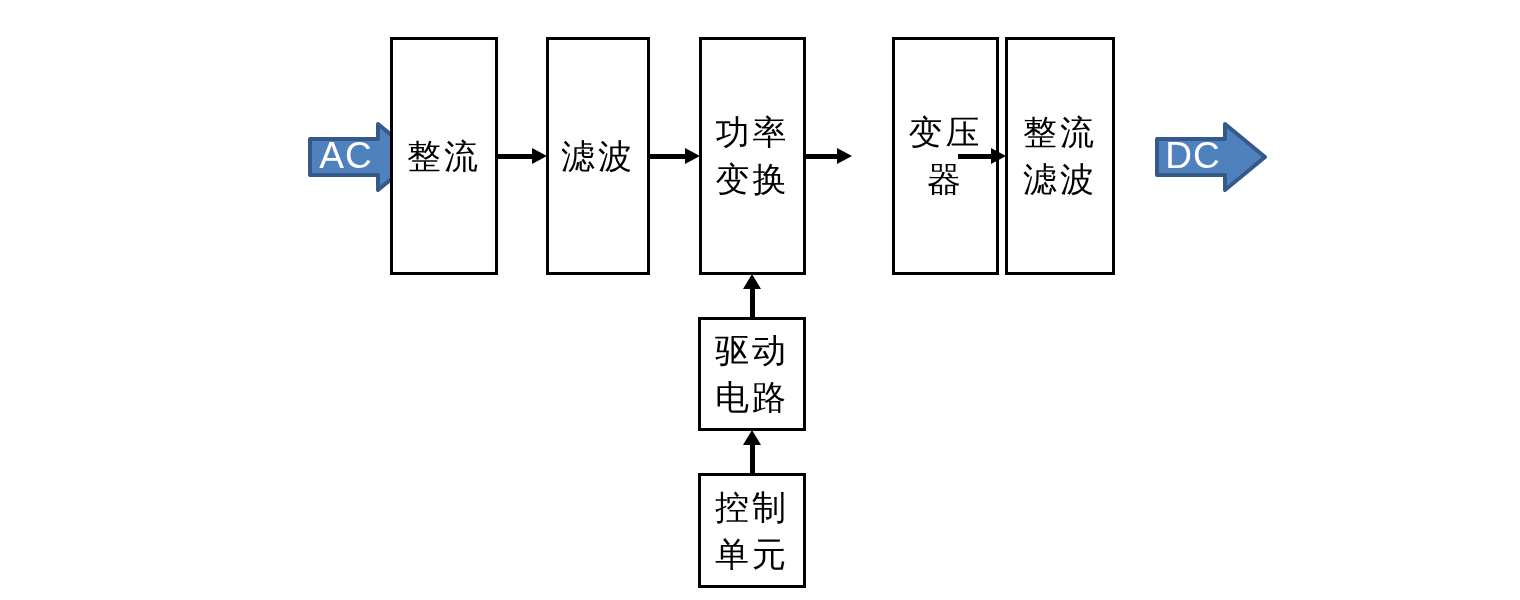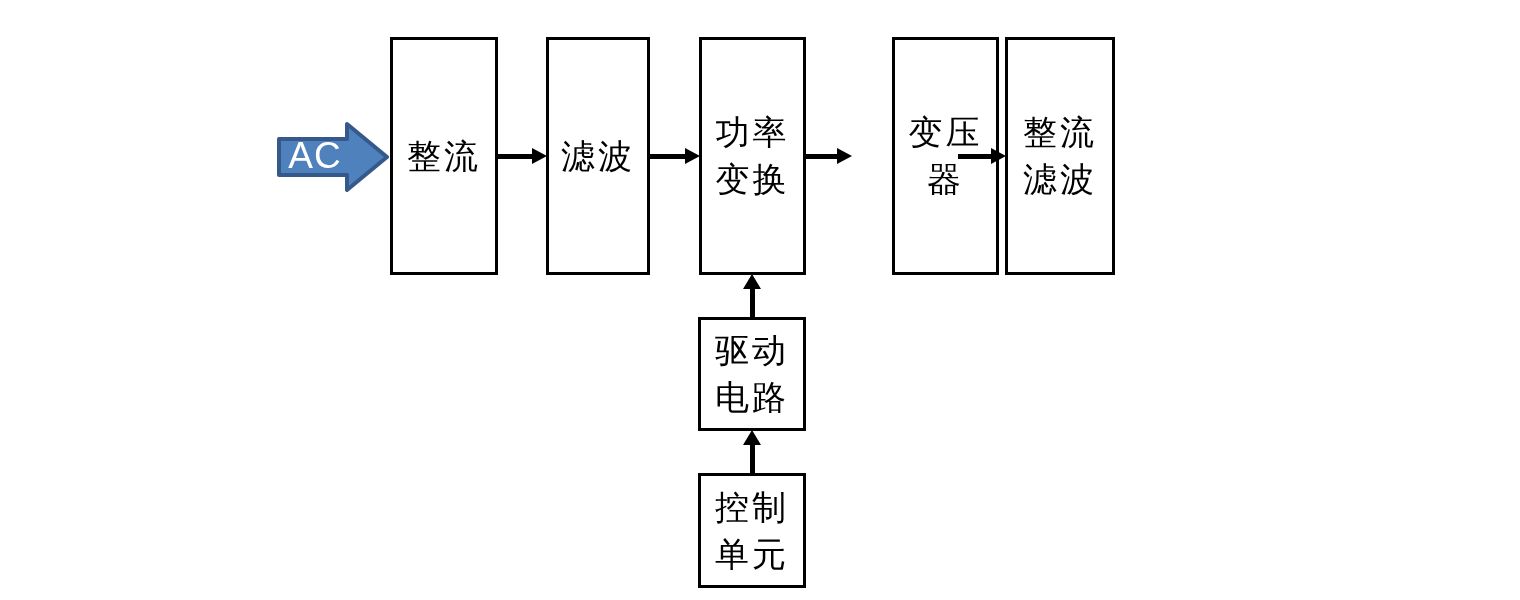--- a/index.html
+++ b/index.html
@@ -67,21 +67,21 @@
   .vhead {
     position: absolute;
     top: 0; left: 0;
     width: 0; height: 0;
     border-left: 9px solid transparent;
     border-right: 9px solid transparent;
     border-bottom: 15px solid var(--connector);
   }
 
   
-  .block-arrow { position: absolute; width: 112px; height: 74px; }
+  .block-arrow { position: absolute; width: 112px; height: 74px; margin-left: 31px; }
   .block-arrow svg { display: block; width: 100%; height: 100%; }
   .arrow-shape {
     fill: var(--block-arrow-fill);
     stroke: var(--block-arrow-stroke);
     stroke-width: 4;
     stroke-linejoin: round;
   }
   .arrow-label {
     position: absolute;
     left: 2px; top: 50%;
@@ -133,20 +133,26 @@
     </div>
   </div>
 
   <div class="box" style="left:1005px; top:37px; width:110px; height:238px;">
     <div class="box-label">
       <span class="line">整流</span>
       <span class="line">滤波</span>
     </div>
   </div>
 
+  <div class="block-arrow" style="left:1124px; top:120px;">
+    <svg viewBox="0 0 112 74">
+      <polygon class="arrow-shape" points="2,19 70,19 70,4 110,37 70,70 70,55 2,55"></polygon>
+    </svg>
+    <span class="arrow-label">DC</span>
+  </div>
 
   <div class="hconn" style="left:498px; width:48px;">
     <div class="hline"></div>
     <div class="hhead"></div>
   </div>
   <div class="hconn" style="left:650px; width:49px;">
     <div class="hline"></div>
     <div class="hhead"></div>
   </div>
   <div class="hconn" style="left:806px; width:45px;">

